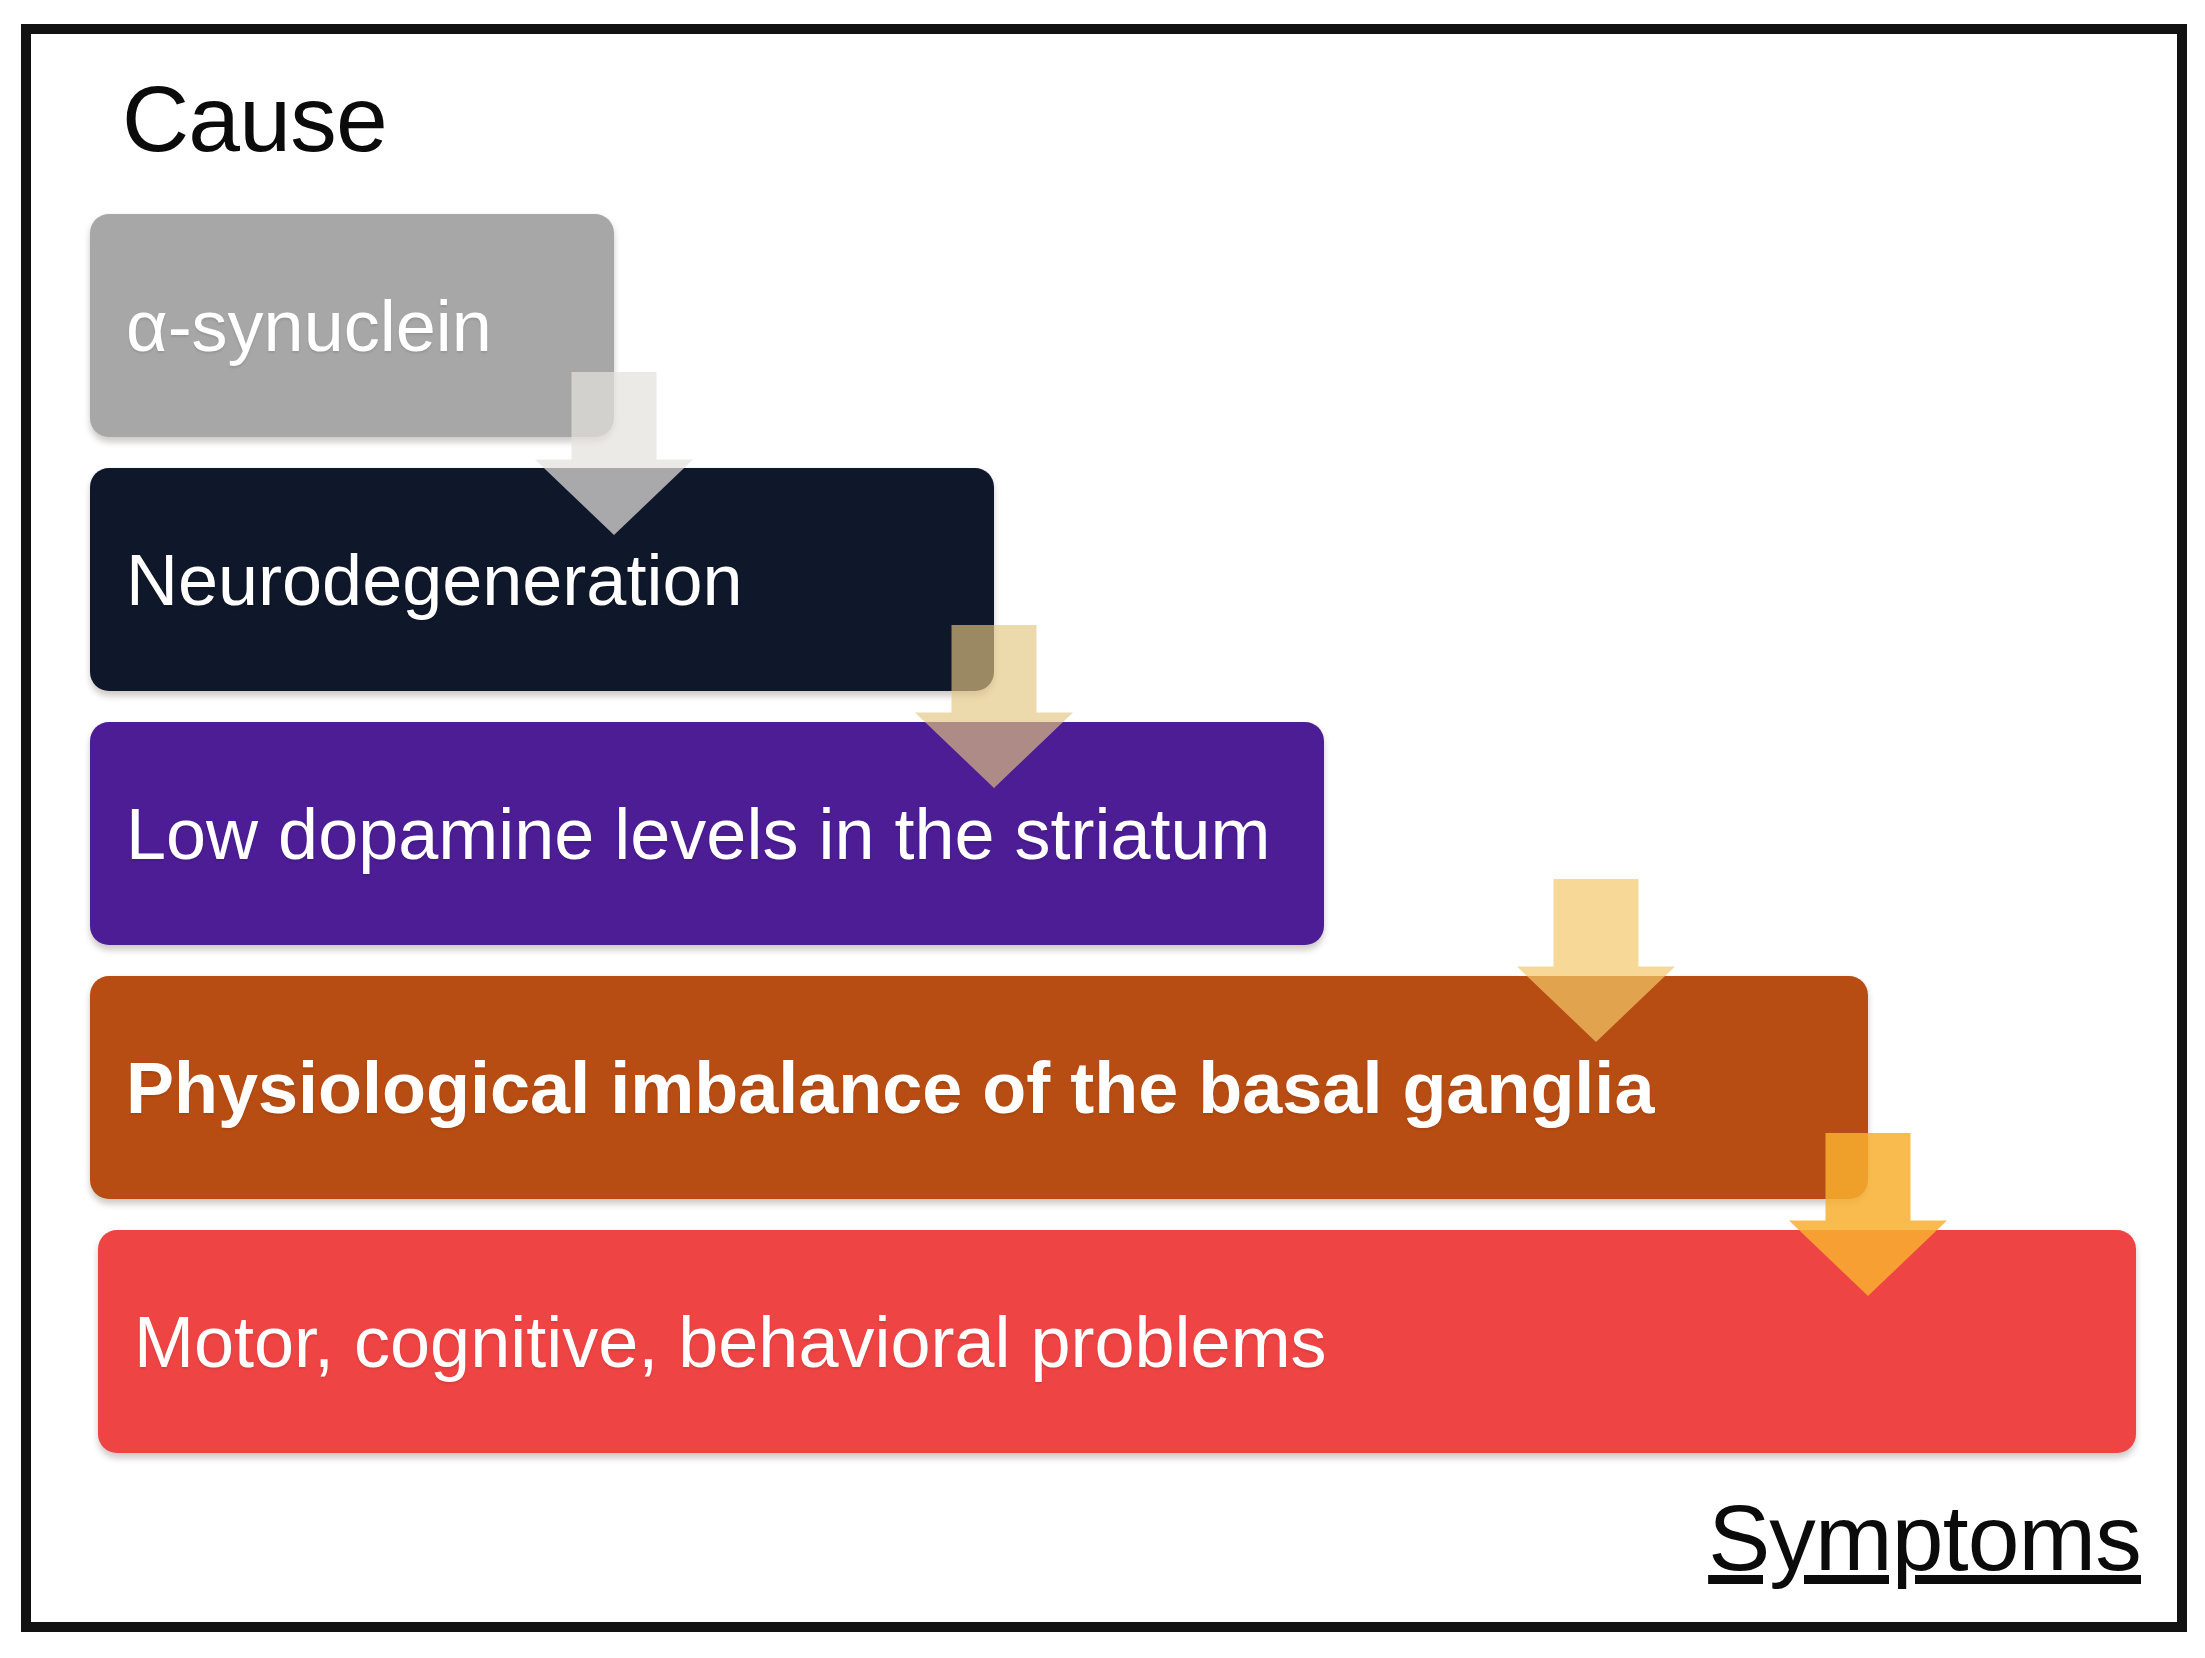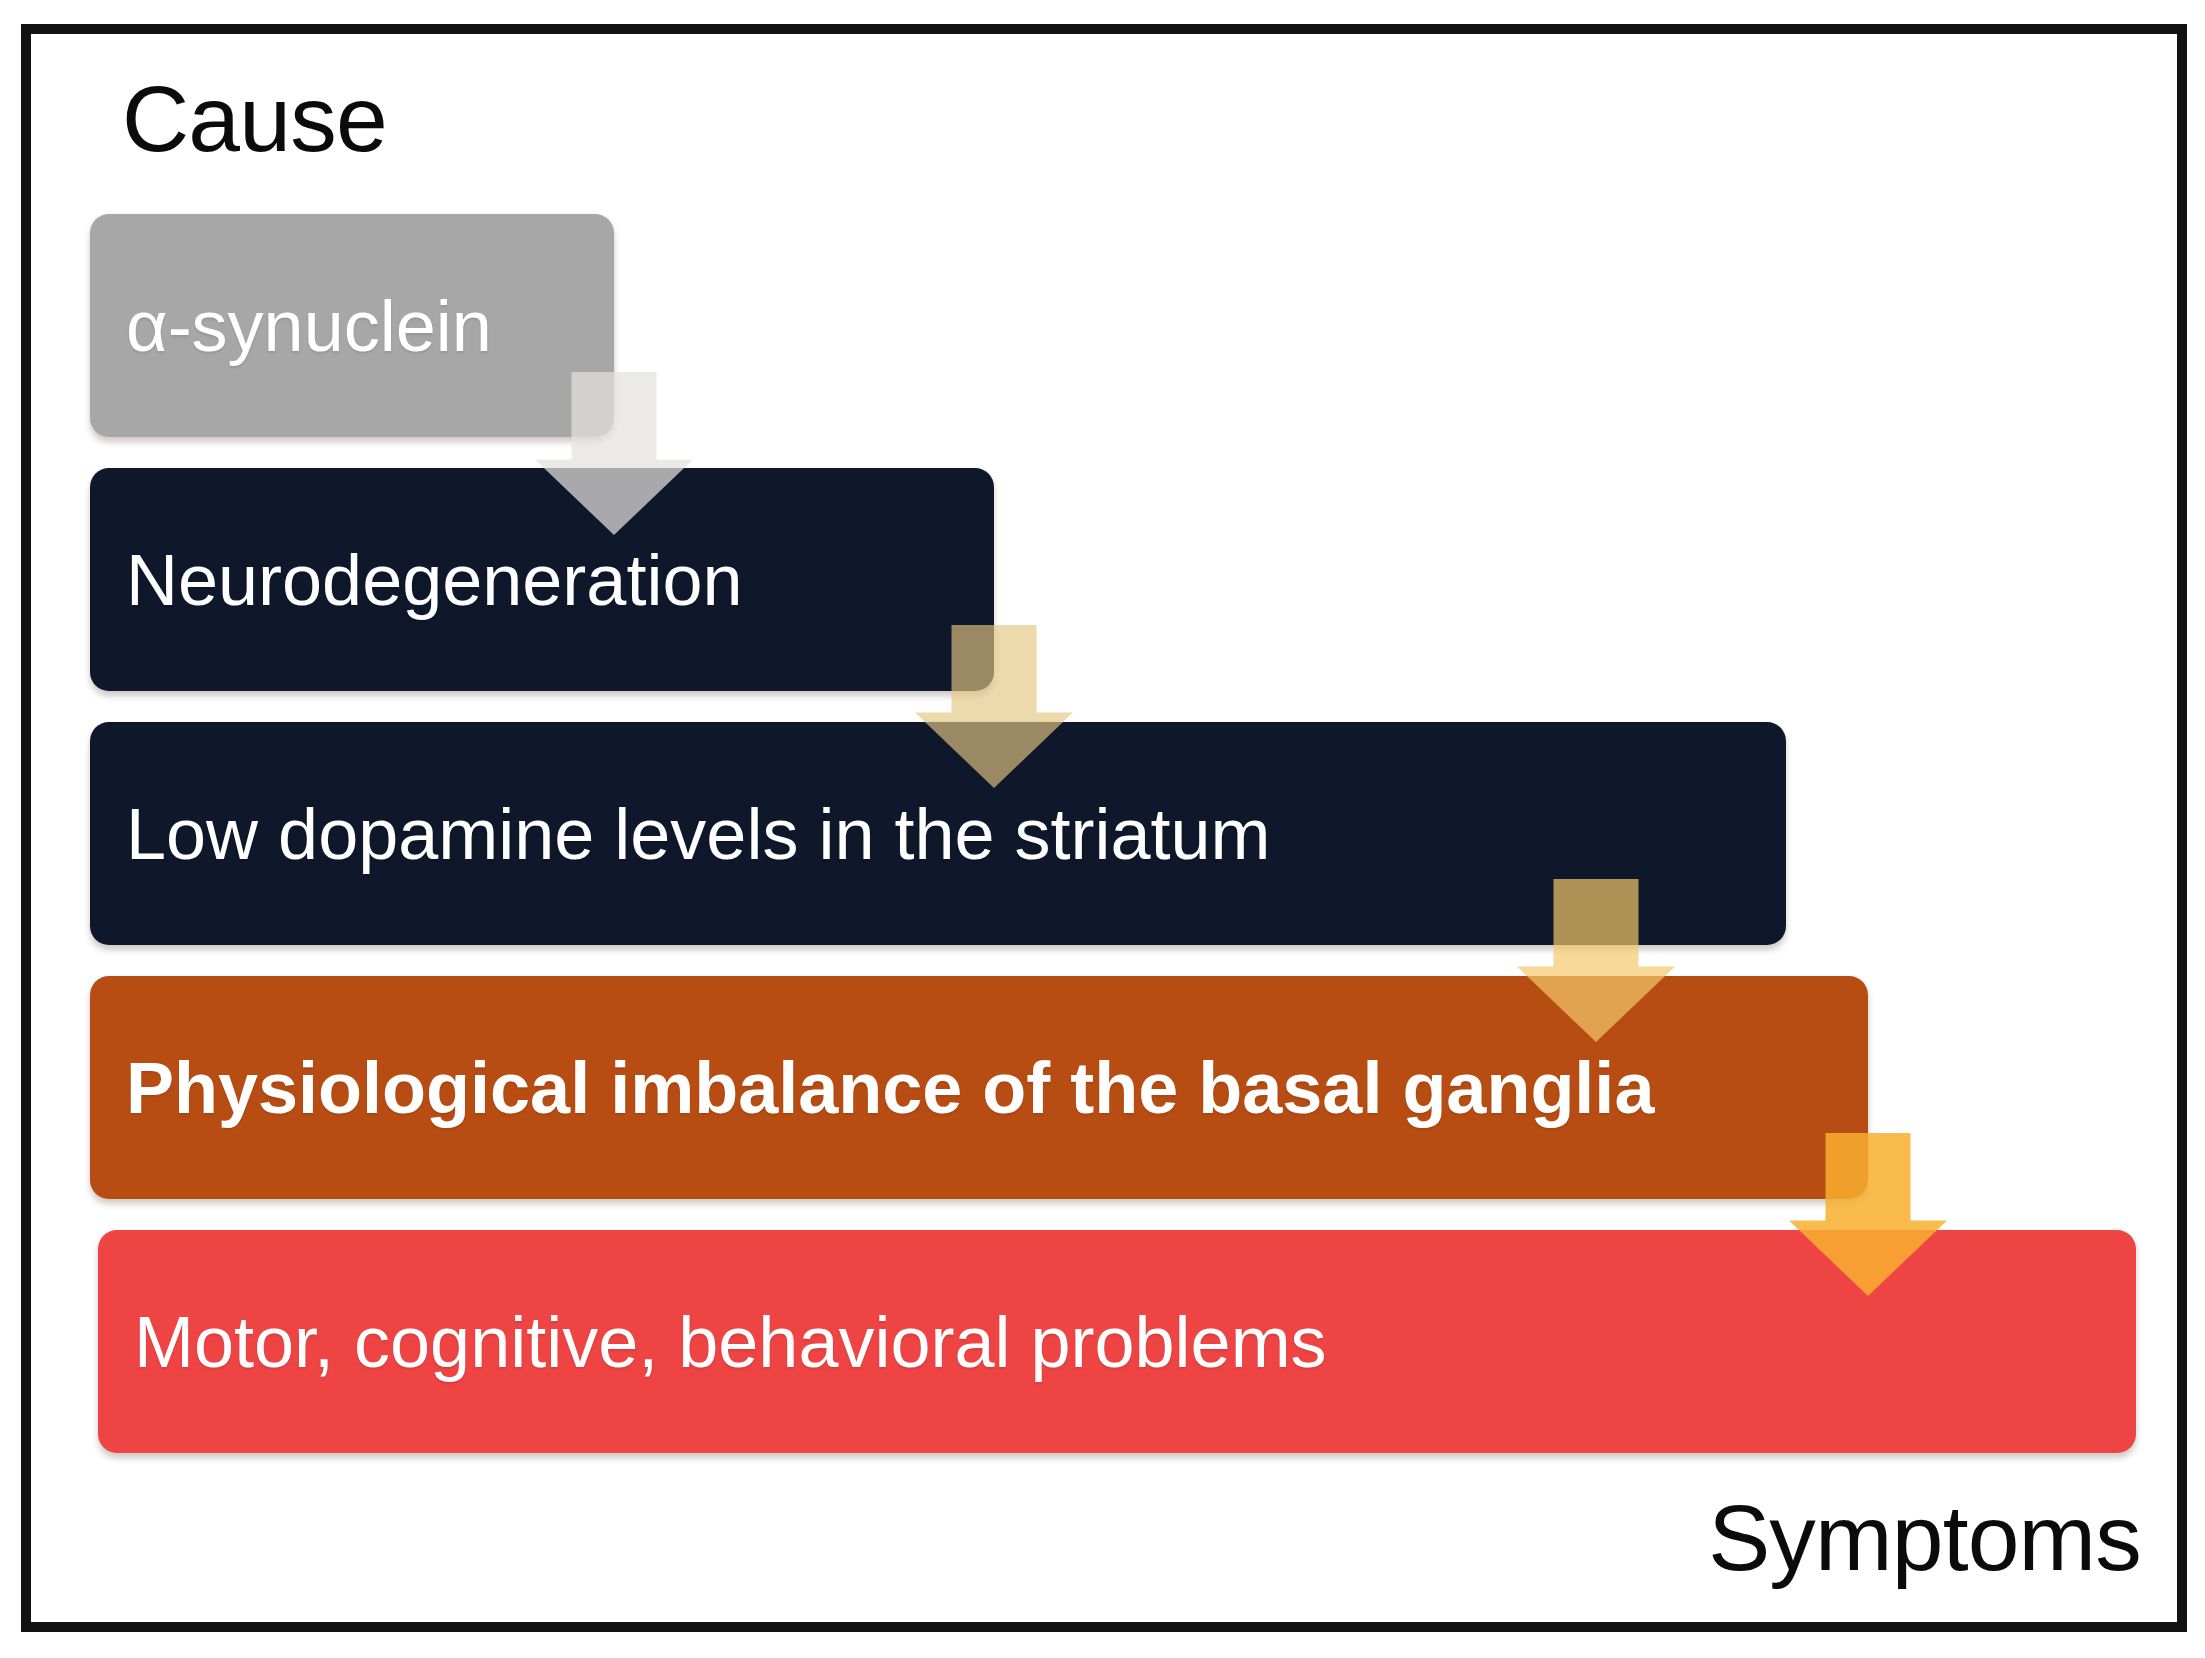--- a/index.html
+++ b/index.html
@@ -35,20 +35,21 @@
     white-space: nowrap;
     margin-left: 28px;
   }
   .title-cause {
     left: 94px;
     top: 73px;
   }
   .title-symptoms {
     top: 1492px;
     right: 64px;
+    text-decoration: underline;
   }
   .step {
     position: absolute;
     height: 223px;
     border-radius: 19px;
     display: flex;
     align-items: center;
     box-shadow: 0 4.6px 6.8px rgba(60, 45, 30, 0.25);
     z-index: 2;
   }
@@ -78,21 +79,21 @@
 
 <div class="title title-symptoms">Symptoms</div>
 
 <div id="diagram">
     <div class="step" style="left: 90px; top: 214px; width: 524px; background: rgb(167, 167, 167);">
     <span class="step-label">α-synuclein</span>
   </div>
     <div class="step" style="left: 90px; top: 468px; width: 904px; background: #0f172a;">
     <span class="step-label">Neurodegeneration</span>
   </div>
-    <div class="step" style="left: 90px; top: 722px; width: 1696px; background: #0f172a;">
+    <div class="step" style="left: 90px; top: 722px; width: 1234px; background: #4c1d95;">
     <span class="step-label">Low dopamine levels in the striatum</span>
   </div>
     <div class="step" style="left: 90px; top: 976px; width: 1778px; background: rgb(184, 77, 19); font-weight: bold;">
     <span class="step-label">Physiological imbalance of the basal ganglia</span>
   </div>
     <div class="step" style="left: 90px; top: 1230px; width: 2038px; background: #ef4444; margin-left: 8px;">
     <span class="step-label">Motor, cognitive, behavioral problems</span>
   </div>
     <div class="arrow" style="left: 535px; top: 372px; background: rgba(228, 226, 222, 0.72);"></div>
     <div class="arrow" style="left: 915px; top: 625px; background: rgba(226, 197, 129, 0.66);"></div>

